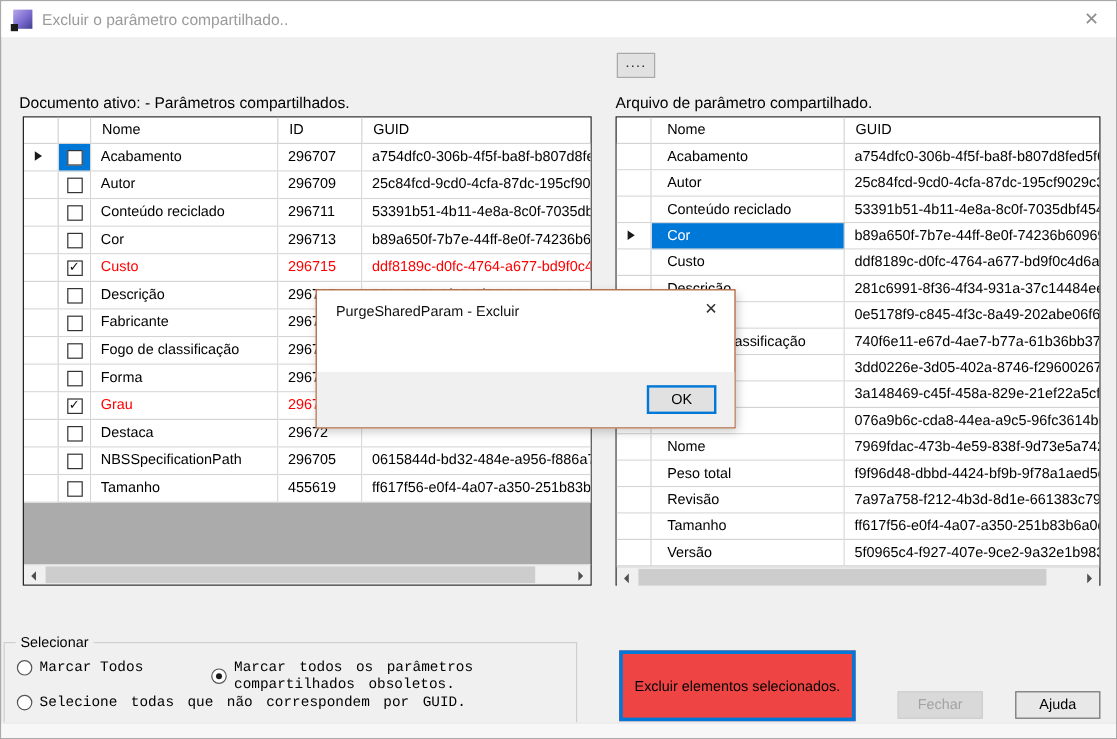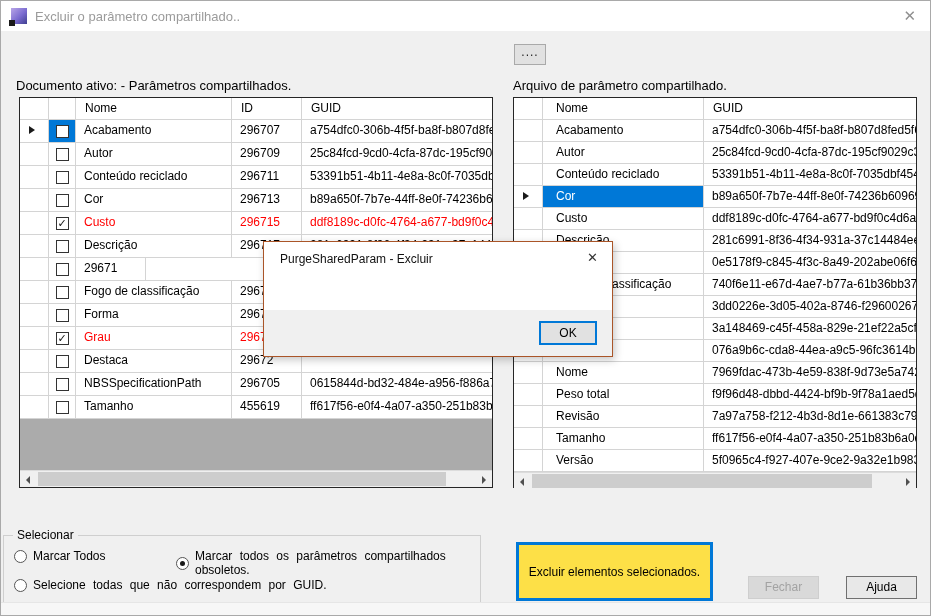--- a/index.html
+++ b/index.html
@@ -39,31 +39,31 @@
   .hscroll { flex:0 0 17px; background:#f0f0f0; position:relative; border-top:1px solid #dcdcdc; }
   .sb-arrow { position:absolute; top:0; width:17px; height:16px; }
   .sb-arrow::after { content:""; position:absolute; top:5px; width:0; height:0; }
   .sb-left { left:0; } .sb-left::after { left:6px; border-right:4px solid #505050; border-top:4px solid transparent; border-bottom:4px solid transparent; }
   .sb-right { right:0; } .sb-right::after { right:6px; border-left:4px solid #505050; border-top:4px solid transparent; border-bottom:4px solid transparent; }
   .sb-thumb { position:absolute; top:1px; height:14px; background:#cdcdcd; }
 
   
   .groupbox { position:absolute; left:2px; top:502px; width:478px; height:98px; border:1px solid #cfcfcf;margin-top:32px; }
   .group-label { position:absolute; left:9px; top:-8px; background:#f0f0f0; padding:0 4px; font-size:12px; }
-  .radio-row { position:absolute; display:flex; align-items:center; }
+  .radio-row { position:absolute; display:flex; align-items:center;font-family:Liberation Mono, monospace; }
   .radio { width:13px; height:13px; border:1px solid #555; border-radius:50%; background:#fff; margin-right:6px; position:relative; flex:0 0 13px; }
   .radio.on::after { content:""; position:absolute; left:3px; top:3px; width:5px; height:5px; border-radius:50%; background:#1a1a1a; }
   .rlabel { font-size:12px; }
   .spread { word-spacing:4px; }
 
   
   .hl-check { position:absolute; left:513px; top:517px; display:flex; align-items:center; }
   .hl-box { width:13px; height:13px; background:#fff; border:1px solid #333; margin-right:7px; }
   .hl-label { font-size:12px; word-spacing:3px; }
-  .delete-btn { position:absolute; left:515px; top:541px; width:197px; height:59px; background:#fde047; border:3px solid #0078d7; font-size:12px; text-align:center; display:flex; align-items:center; justify-content:center; }
+  .delete-btn { position:absolute; left:515px; top:541px; width:197px; height:59px; background:#ef4444; border:3px solid #0078d7; font-size:12px; text-align:center; display:flex; align-items:center; justify-content:center; }
   .btn { position:absolute; height:23px; width:71px; text-align:center; font-size:12px; line-height:21px; }
   .btn-fechar { left:747px; top:575px; background:#d9d9d9; border:1px solid #cecece; color:#a3a3a3; }
   .btn-ajuda { left:845px; top:575px; background:#e8e8e8; border:1px solid #707070; color:#000; }
 
   
   .msgbox { position:absolute; left:262px; top:240px; width:350px; height:116px; background:#ffffff; border:1px solid #aa5528; box-shadow:2px 3px 8px rgba(0,0,0,0.22); z-index:10; }
   .msg-title { position:absolute; left:16px; top:10px; font-size:12px; color:#111; }
   .msg-close { position:absolute; right:14px; top:8px; font-size:13px; color:#333; }
   .msg-text { position:absolute; left:16px; top:46px; font-size:12px; color:#111; }
   .msg-footer { position:absolute; left:0; bottom:0; width:100%; height:46px; background:#f0f0f0; }
@@ -150,20 +150,21 @@
           </div>
           <div class="cell cname" style="width: 156px;">Descrição</div>
           <div class="cell cid" style="width: 70px;">296717</div>
           <div class="cell cguid" style="flex: 1 1 0%; border-right: none;">281c6991-8f36-4f34-931a-37c14484...</div>
         </div>
         <div class="grid-row" style="height: 23px;">
           <div class="cell ind" style="width: 29px;"></div>
           <div class="cell cbc" style="width: 27px;">
             <div class="wcb"></div>
           </div>
+          <div class="cell cname" style="width: 156px;">Fabricante</div>
           <div class="cell cid" style="width: 70px;">29671</div>
           <div class="cell cguid" style="flex: 1 1 0%; border-right: none;"></div>
         </div>
         <div class="grid-row" style="height: 23px;">
           <div class="cell ind" style="width: 29px;"></div>
           <div class="cell cbc" style="width: 27px;">
             <div class="wcb"></div>
           </div>
           <div class="cell cname" style="width: 156px;">Fogo de classificação</div>
           <div class="cell cid" style="width: 70px;">29672</div>

